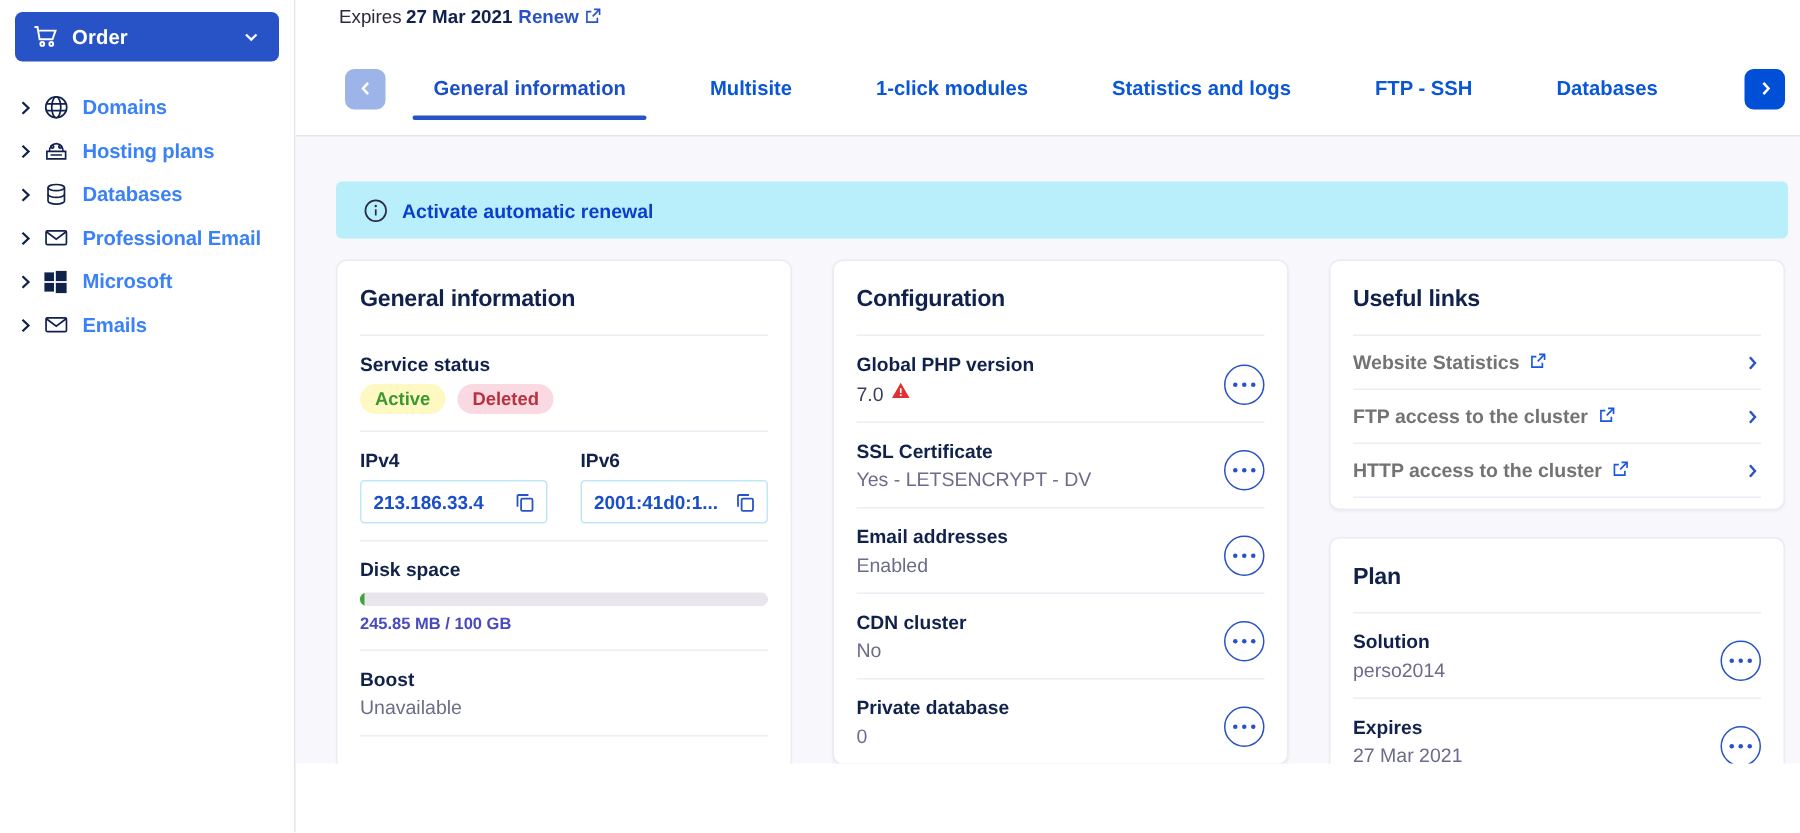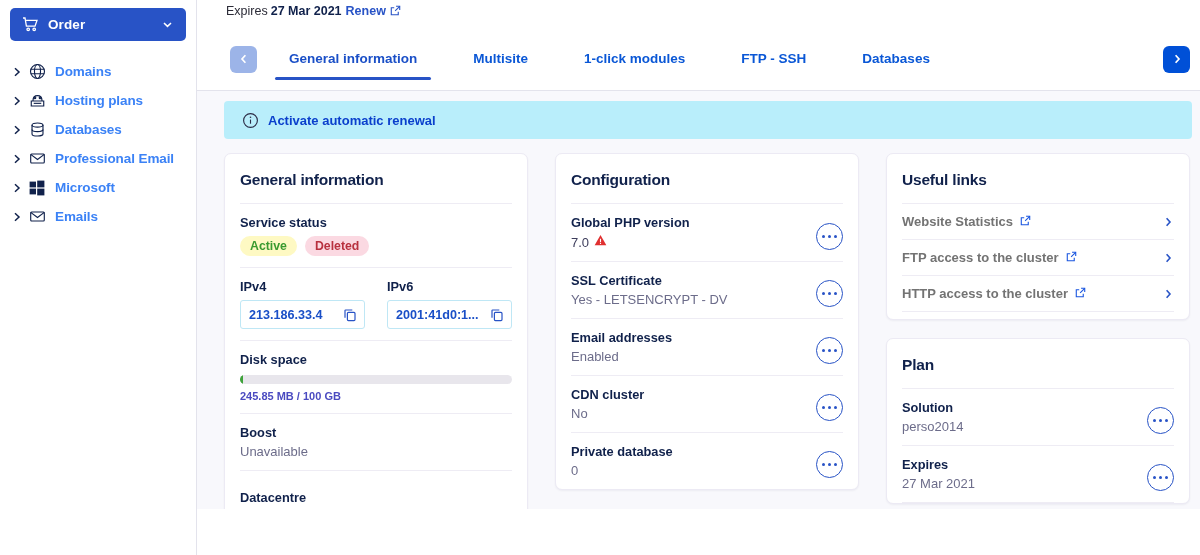--- a/index.html
+++ b/index.html
@@ -99,21 +99,21 @@
     margin-left: 8px;
   }
   .tab.active { color: #1a4fc7; }
   .tab.active::after {
     content: ""; position: absolute; left: 10px; right: 10px; bottom: 11px;
     height: 2.5px; background: #2853c6; border-radius: 2px;
   }
 
   
   .banner {
-    margin: 10px 8px 0 27px;
+    margin: 30px 8px 0 27px;
     height: 38px;
     background: #b9eefb;
     border-radius: 4px;
     display: flex; align-items: center;
     padding: 0 18px;
   }
   .banner .info-ic { margin-right: 9px; display: flex; }
   .banner .btext { font-size: 13px; font-weight: bold; color: #0a3fcc; }
 
   
@@ -351,20 +351,23 @@
         <div class="tab active">
             <span>General information</span>
           </div>
         <div class="tab">
             <span>Multisite</span>
           </div>
         <div class="tab">
             <span>1-click modules</span>
           </div>
         <div class="tab">
+            <span>Statistics and logs</span>
+          </div>
+        <div class="tab">
             <span>FTP - SSH</span>
           </div>
         <div class="tab">
             <span>Databases</span>
           </div>
       </div>
       <div class="tab-arrow right">
         <svg width="12" height="12" viewBox="0 0 12 12" fill="none" stroke="#ffffff" stroke-width="1.7">
             <path d="M4.6 2.2L8 6l-3.4 3.8"></path>
           </svg>

